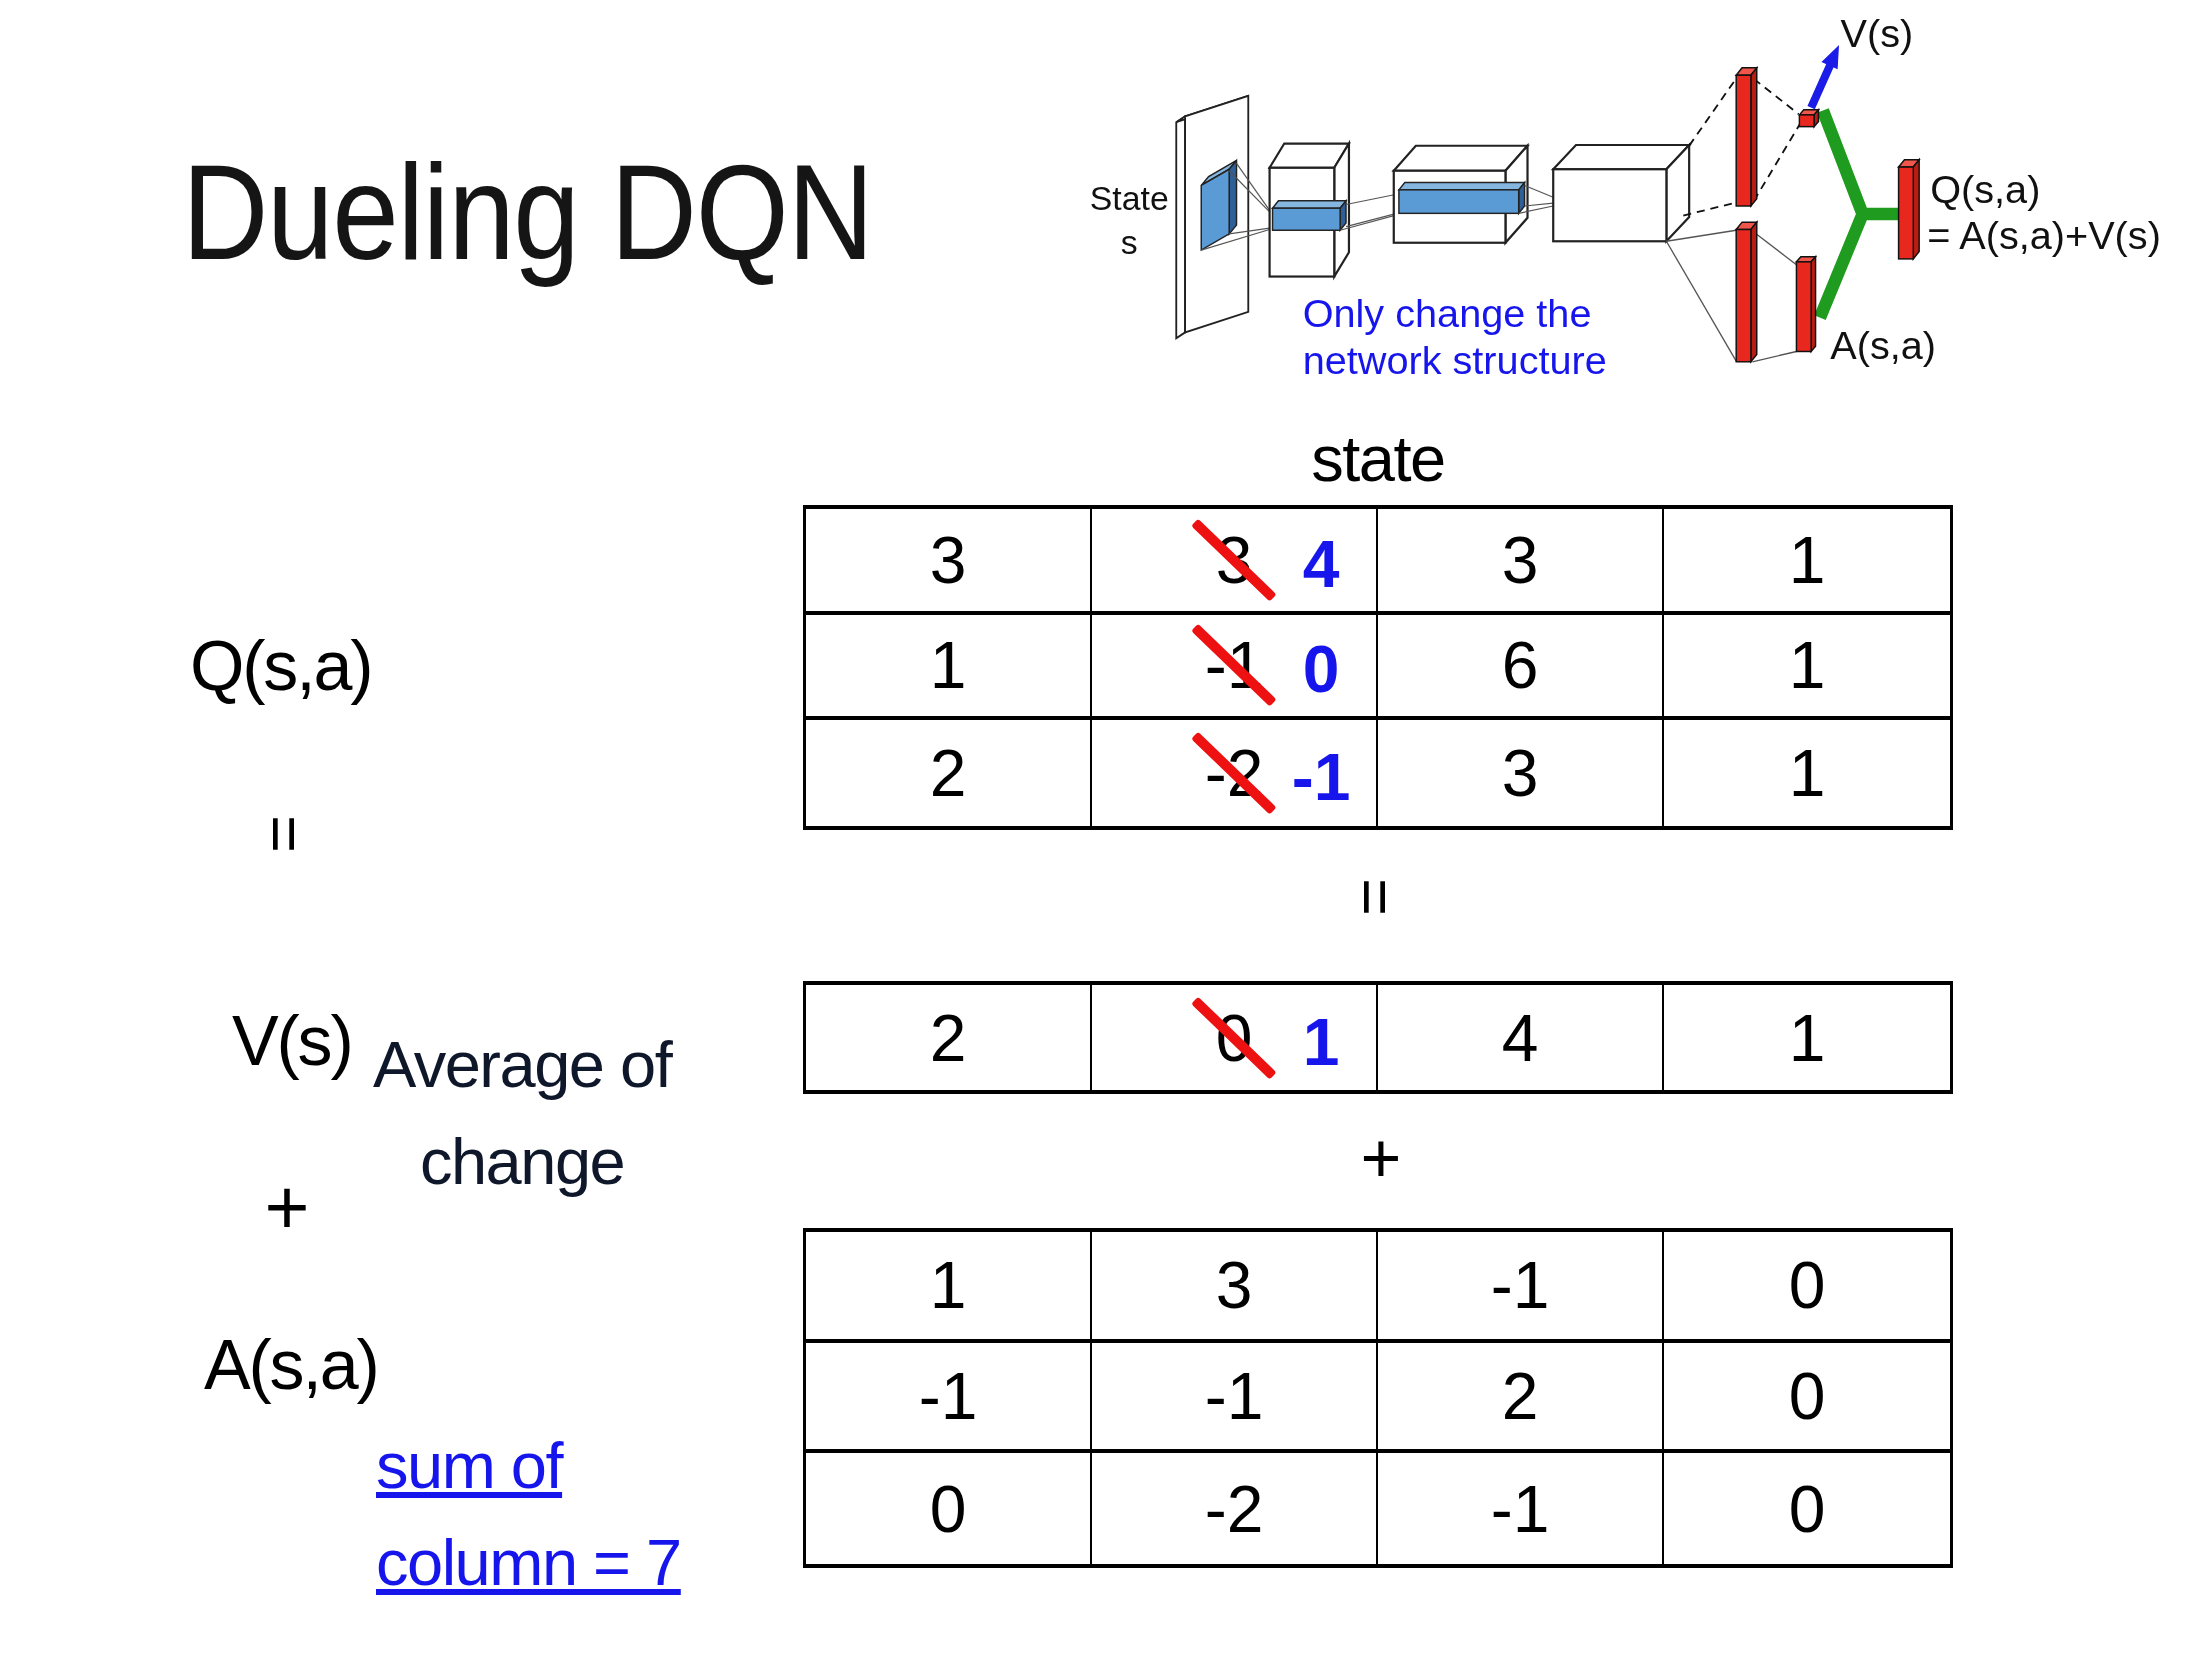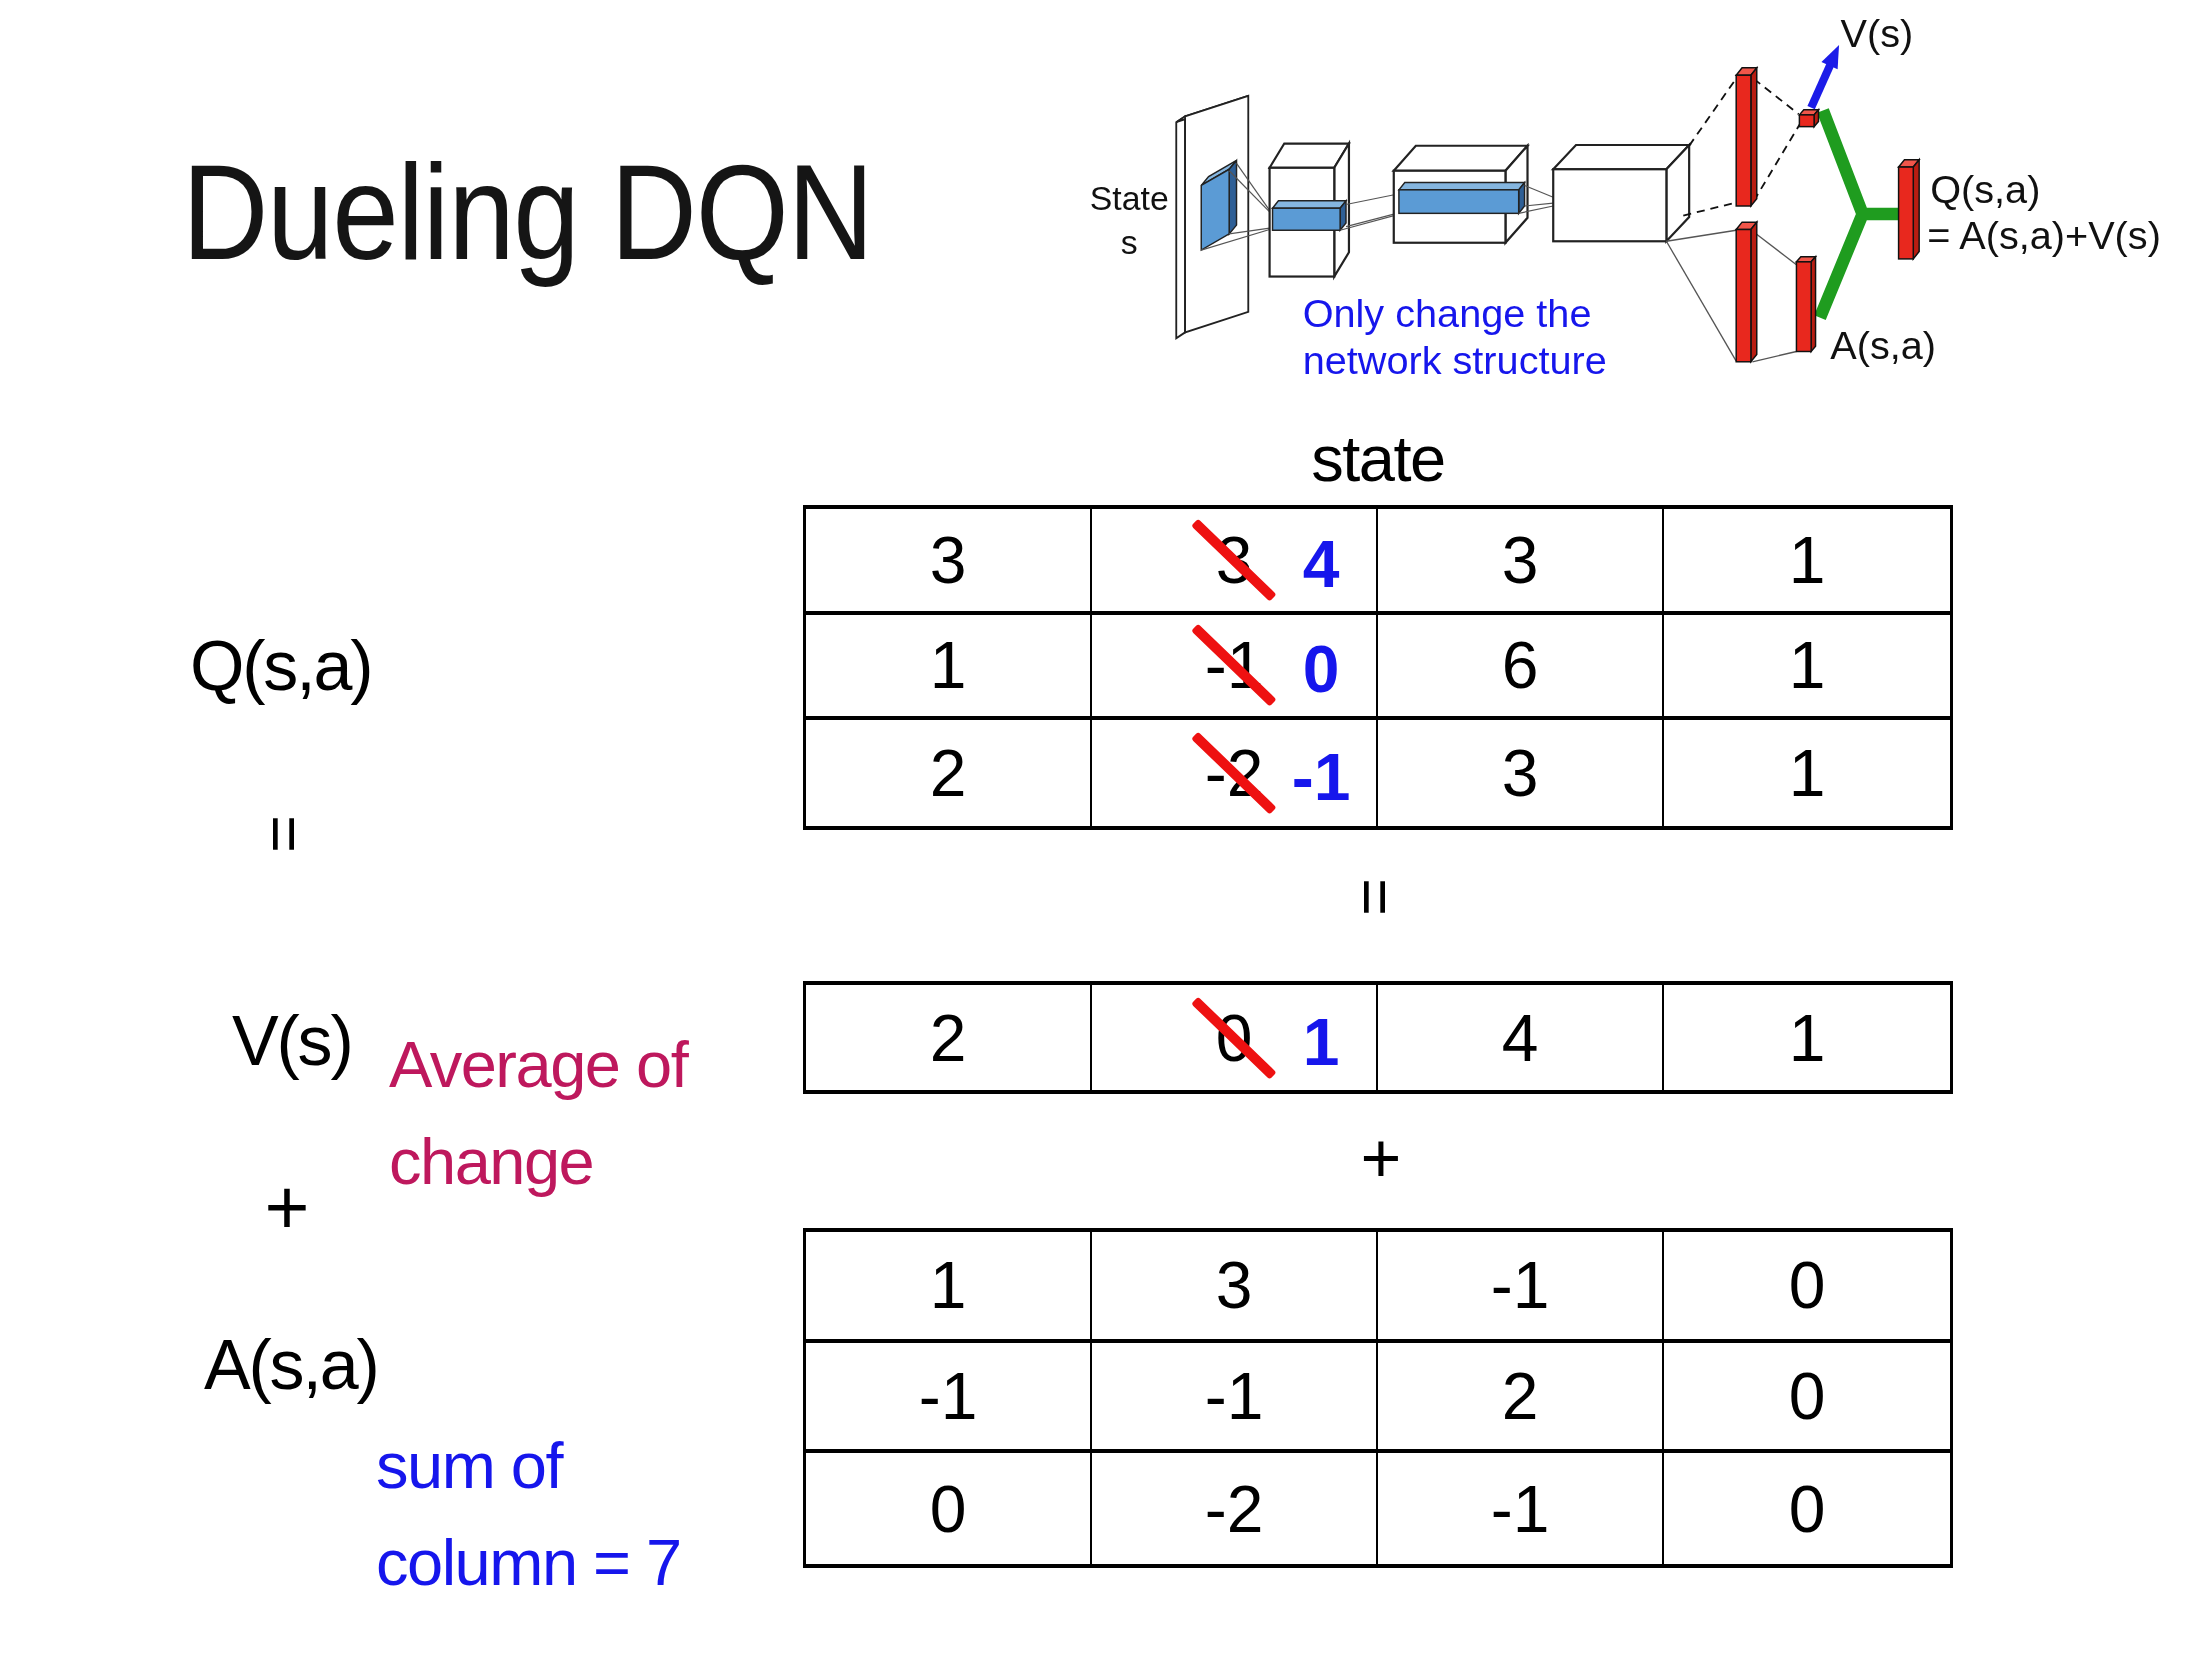--- a/index.html
+++ b/index.html
@@ -167,26 +167,26 @@
   <div class="abs math-label" style="left:190px;top:626px;">Q(s,a)</div>
 
   <div class="abs op rot90" style="left:248px;top:797px;font-size:65px;">=</div>
 
   <div class="abs math-label" style="left:232px;top:1001px;">V(s)</div>
 
   <div class="abs op" style="left:250px;top:1170px;font-size:77px;">+</div>
 
   <div class="abs math-label" style="left:204px;top:1325px;">A(s,a)</div>
 
-  <div class="abs blue-note" style="left:389px;top:1016px;color:#be185d;">
+  <div class="abs blue-note" style="left:373px;top:1016px;color:#0f172a;text-align:center;">
     <div>Average of</div>
     <div>change</div>
   </div>
 
-  <div class="abs blue-note" style="left:376px;top:1417px;color:#1616EC;">
+  <div class="abs blue-note" style="left:376px;top:1417px;color:#1616EC;text-decoration:underline;">
     <div>sum of</div>
     <div>column = 7</div>
   </div>
 
   <div class="abs small-head" style="left:1231px;top:421px;width:294px;text-align:center;">state</div>
 
   <div class="abs op rot90" style="left:1339px;top:860px;font-size:65px;">=</div>
   <div class="abs op" style="left:1344px;top:1121px;font-size:70px;">+</div>
 
   <div id="q-matrix" class="matrix" style="left:803px;top:505px;width:1150px;height:325px;grid-template-columns:repeat(4,1fr);grid-template-rows:repeat(3,1fr);">

